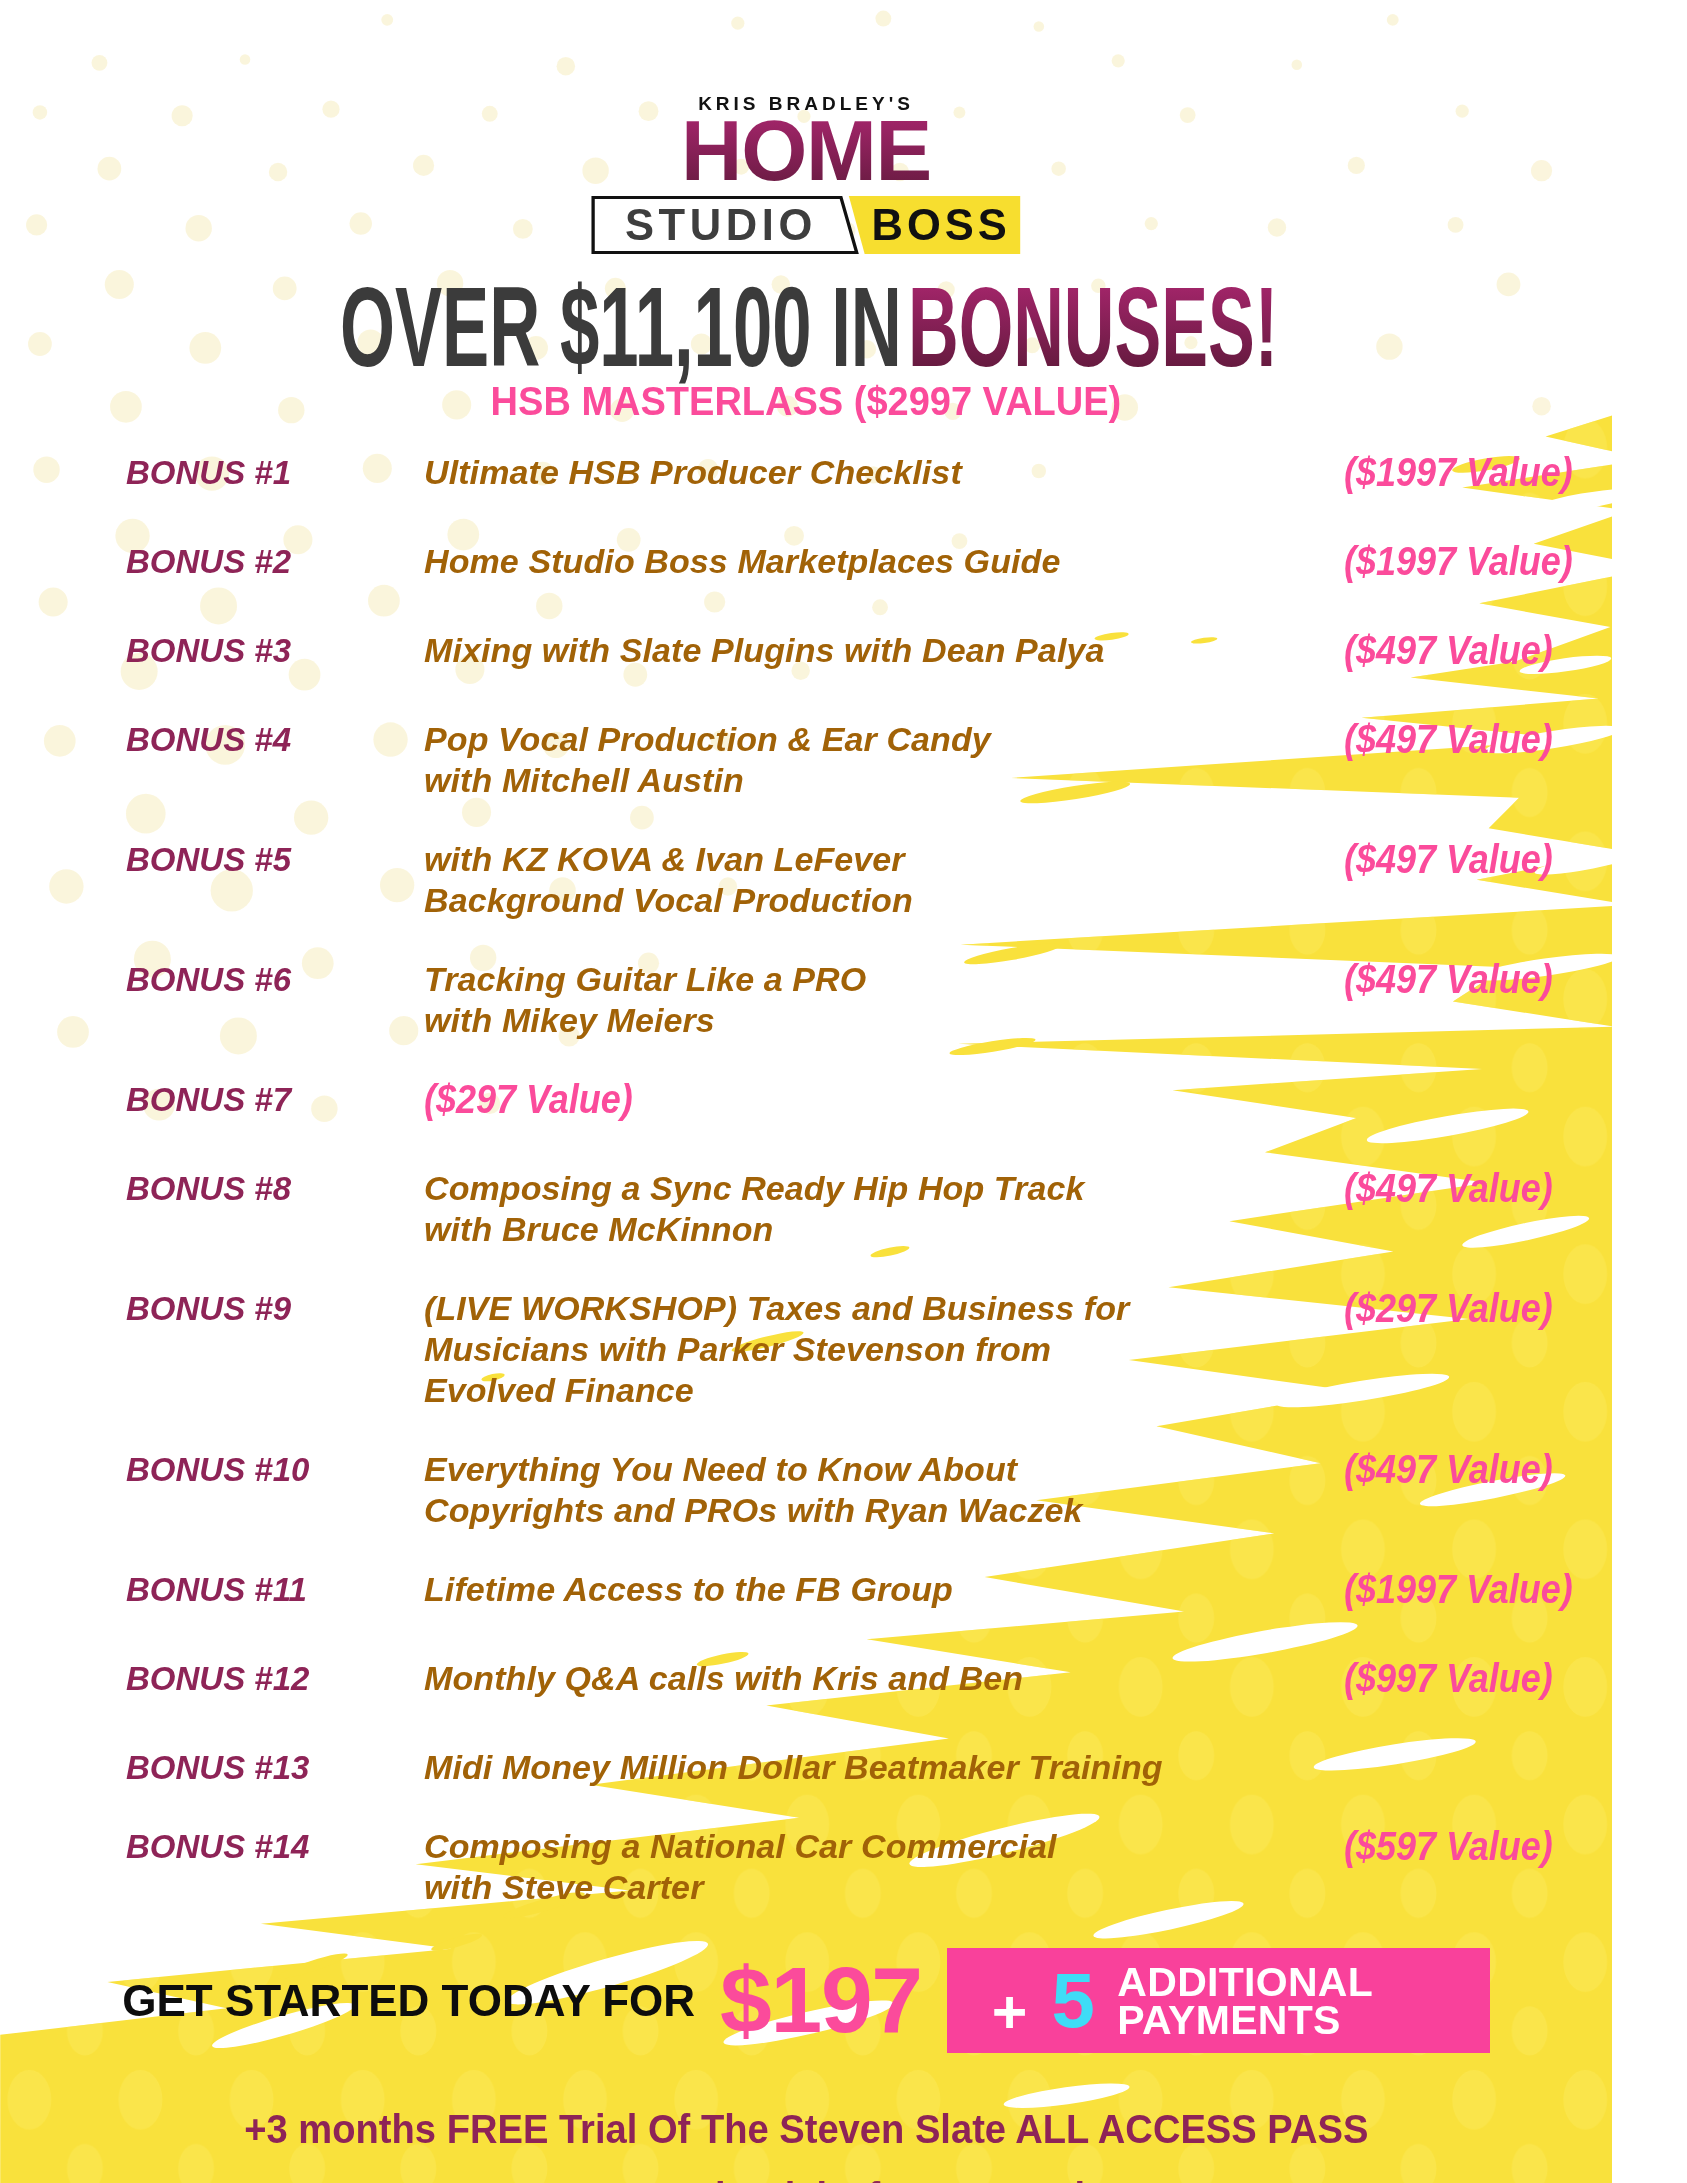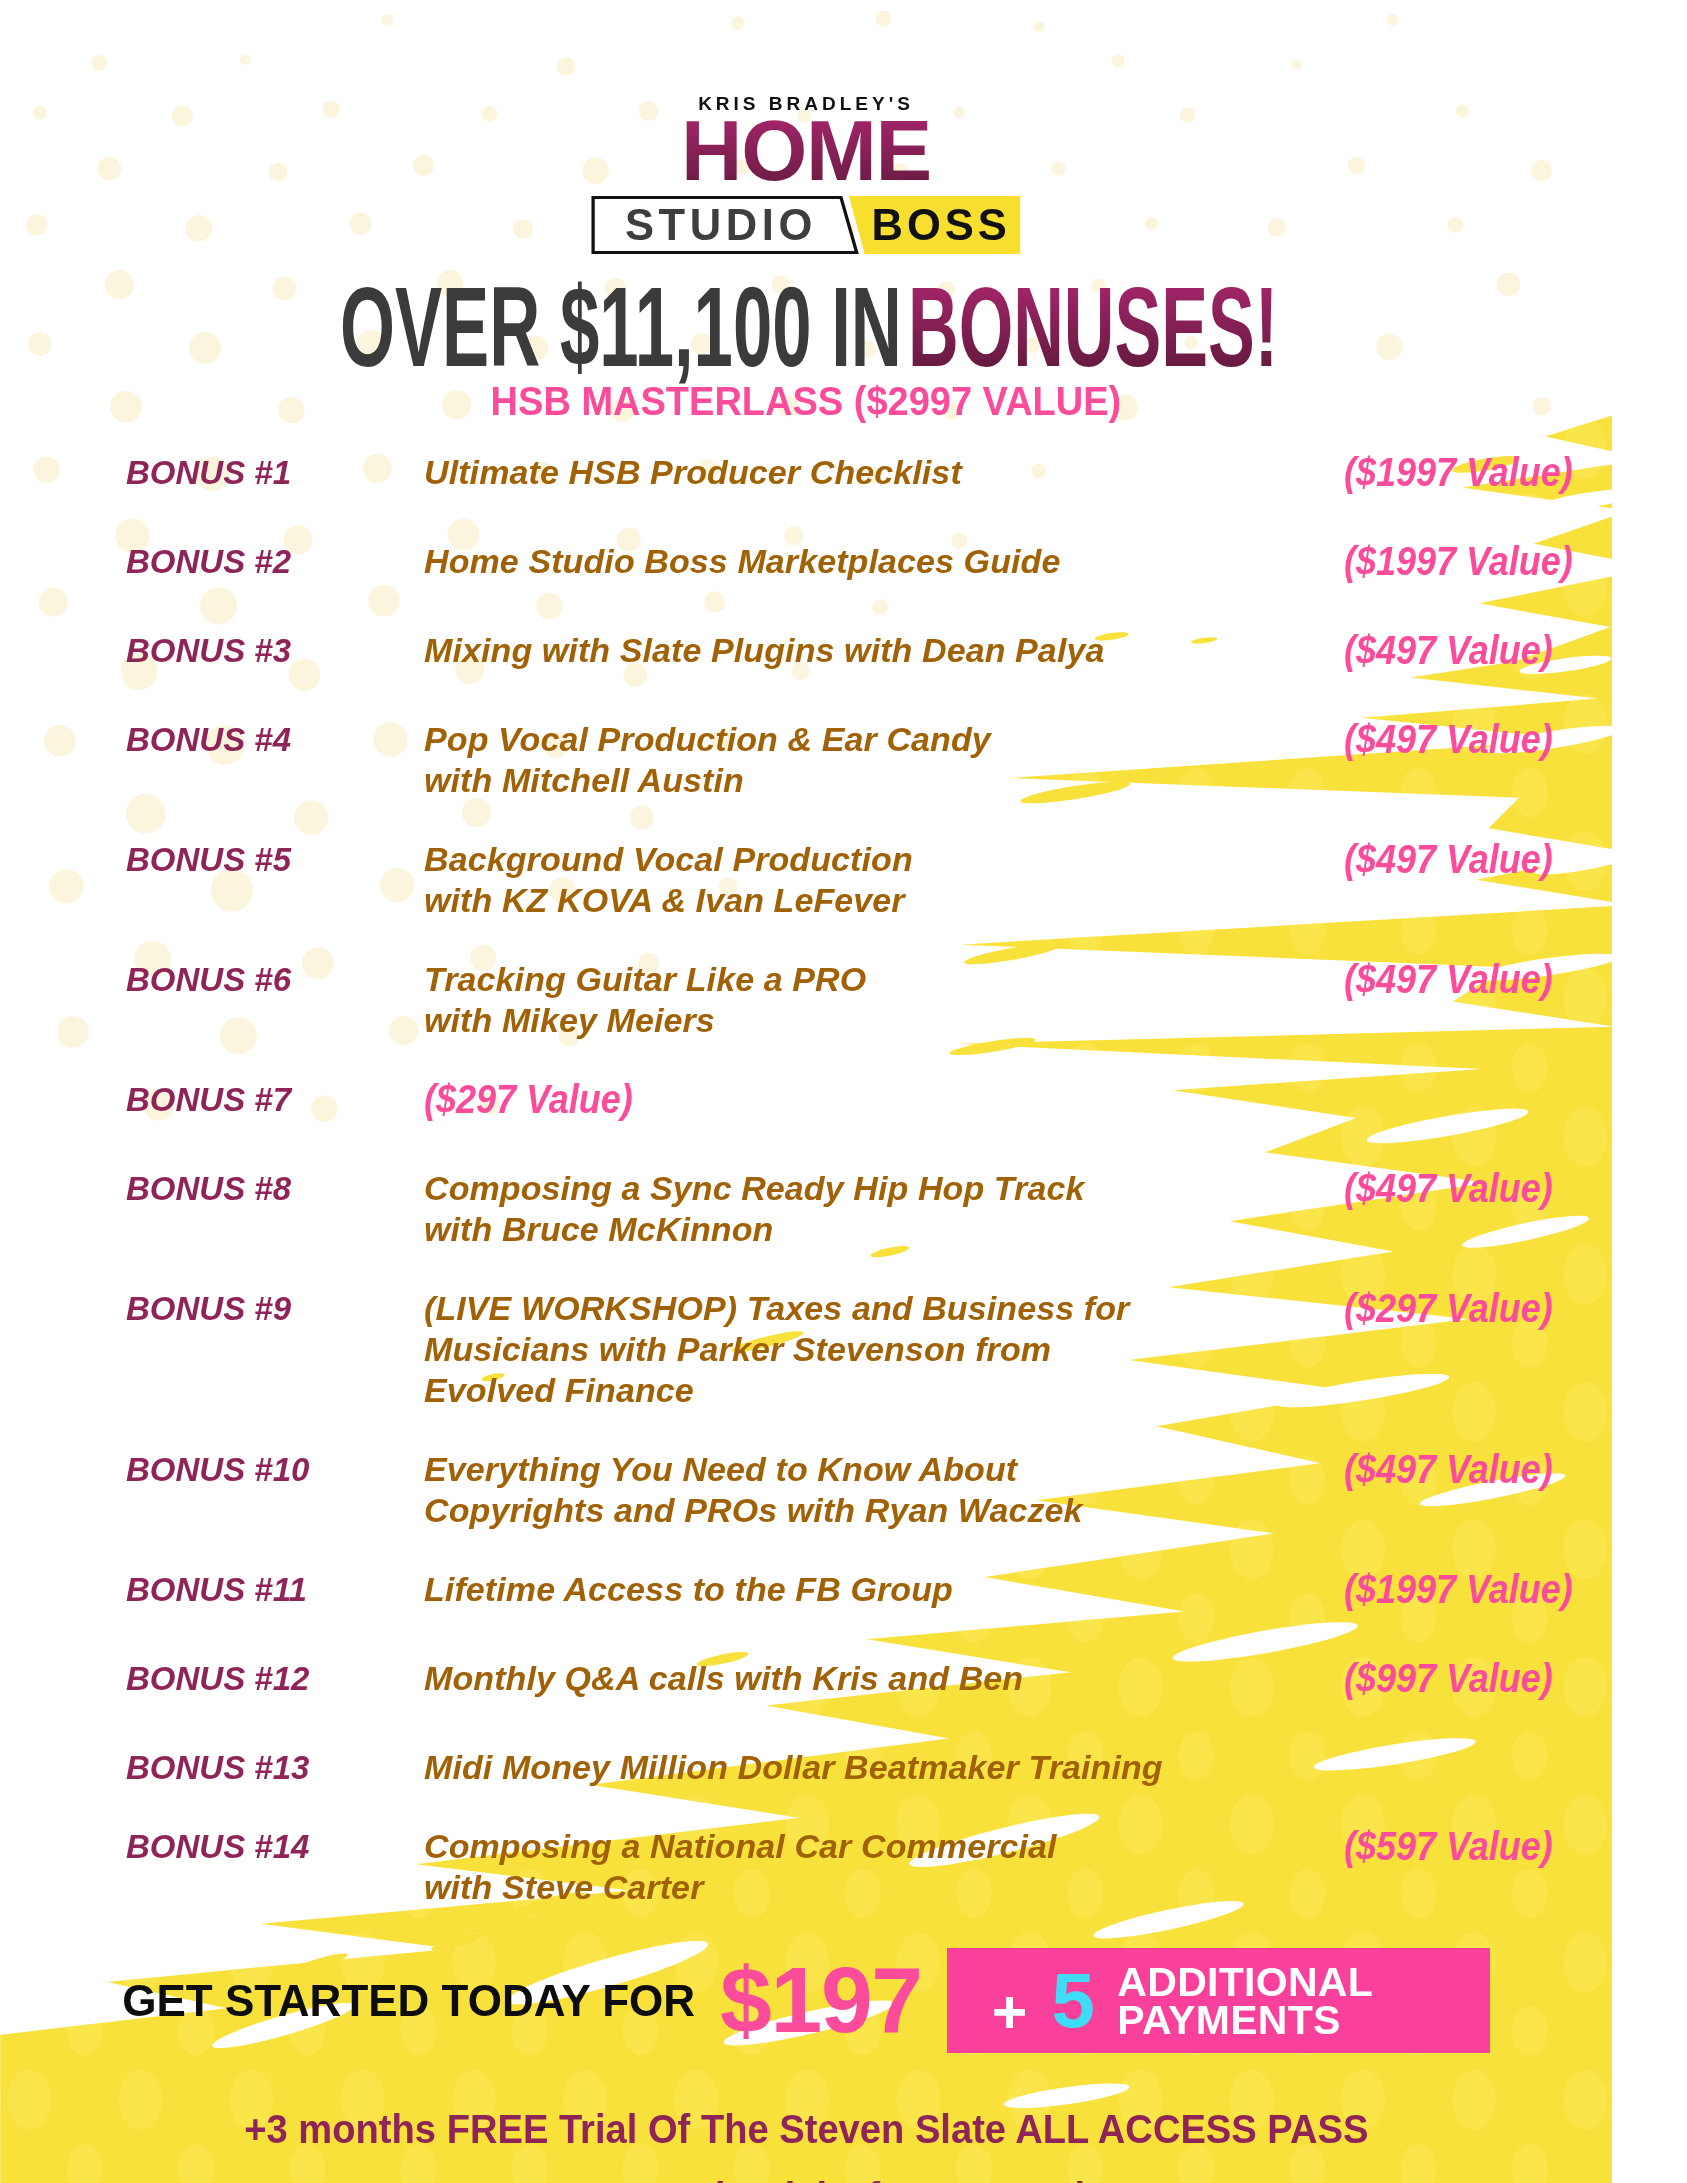--- a/index.html
+++ b/index.html
@@ -299,22 +299,22 @@
         <div class="row-title">
           <div>Pop Vocal Production &amp; Ear Candy</div>
           <div>with Mitchell Austin</div>
         </div>
         <div class="row-value"><span class="cx">($497 Value)</span></div>
       </div>
 
       <div class="row">
         <div class="row-label">BONUS #5</div>
         <div class="row-title">
+          <div>with KZ KOVA &amp; Ivan LeFever</div>
           <div>Background Vocal Production</div>
-          <div>with KZ KOVA &amp; Ivan LeFever</div>
         </div>
         <div class="row-value"><span class="cx">($497 Value)</span></div>
       </div>
 
       <div class="row">
         <div class="row-label">BONUS #6</div>
         <div class="row-title">
           <div>Tracking Guitar Like a PRO</div>
           <div>with Mikey Meiers</div>
         </div>

